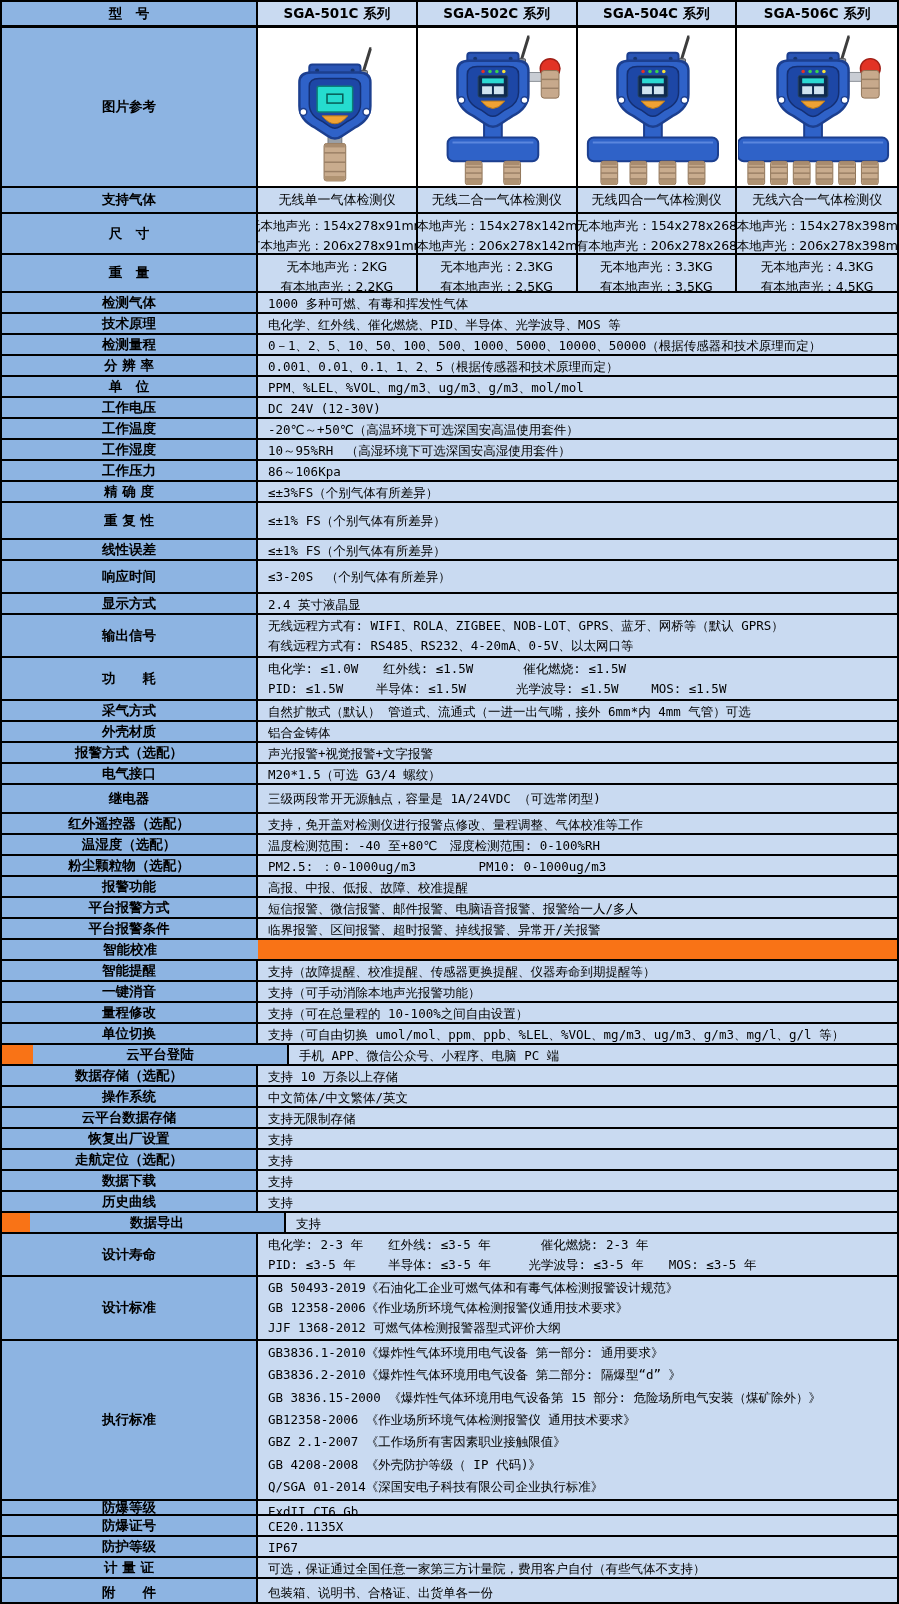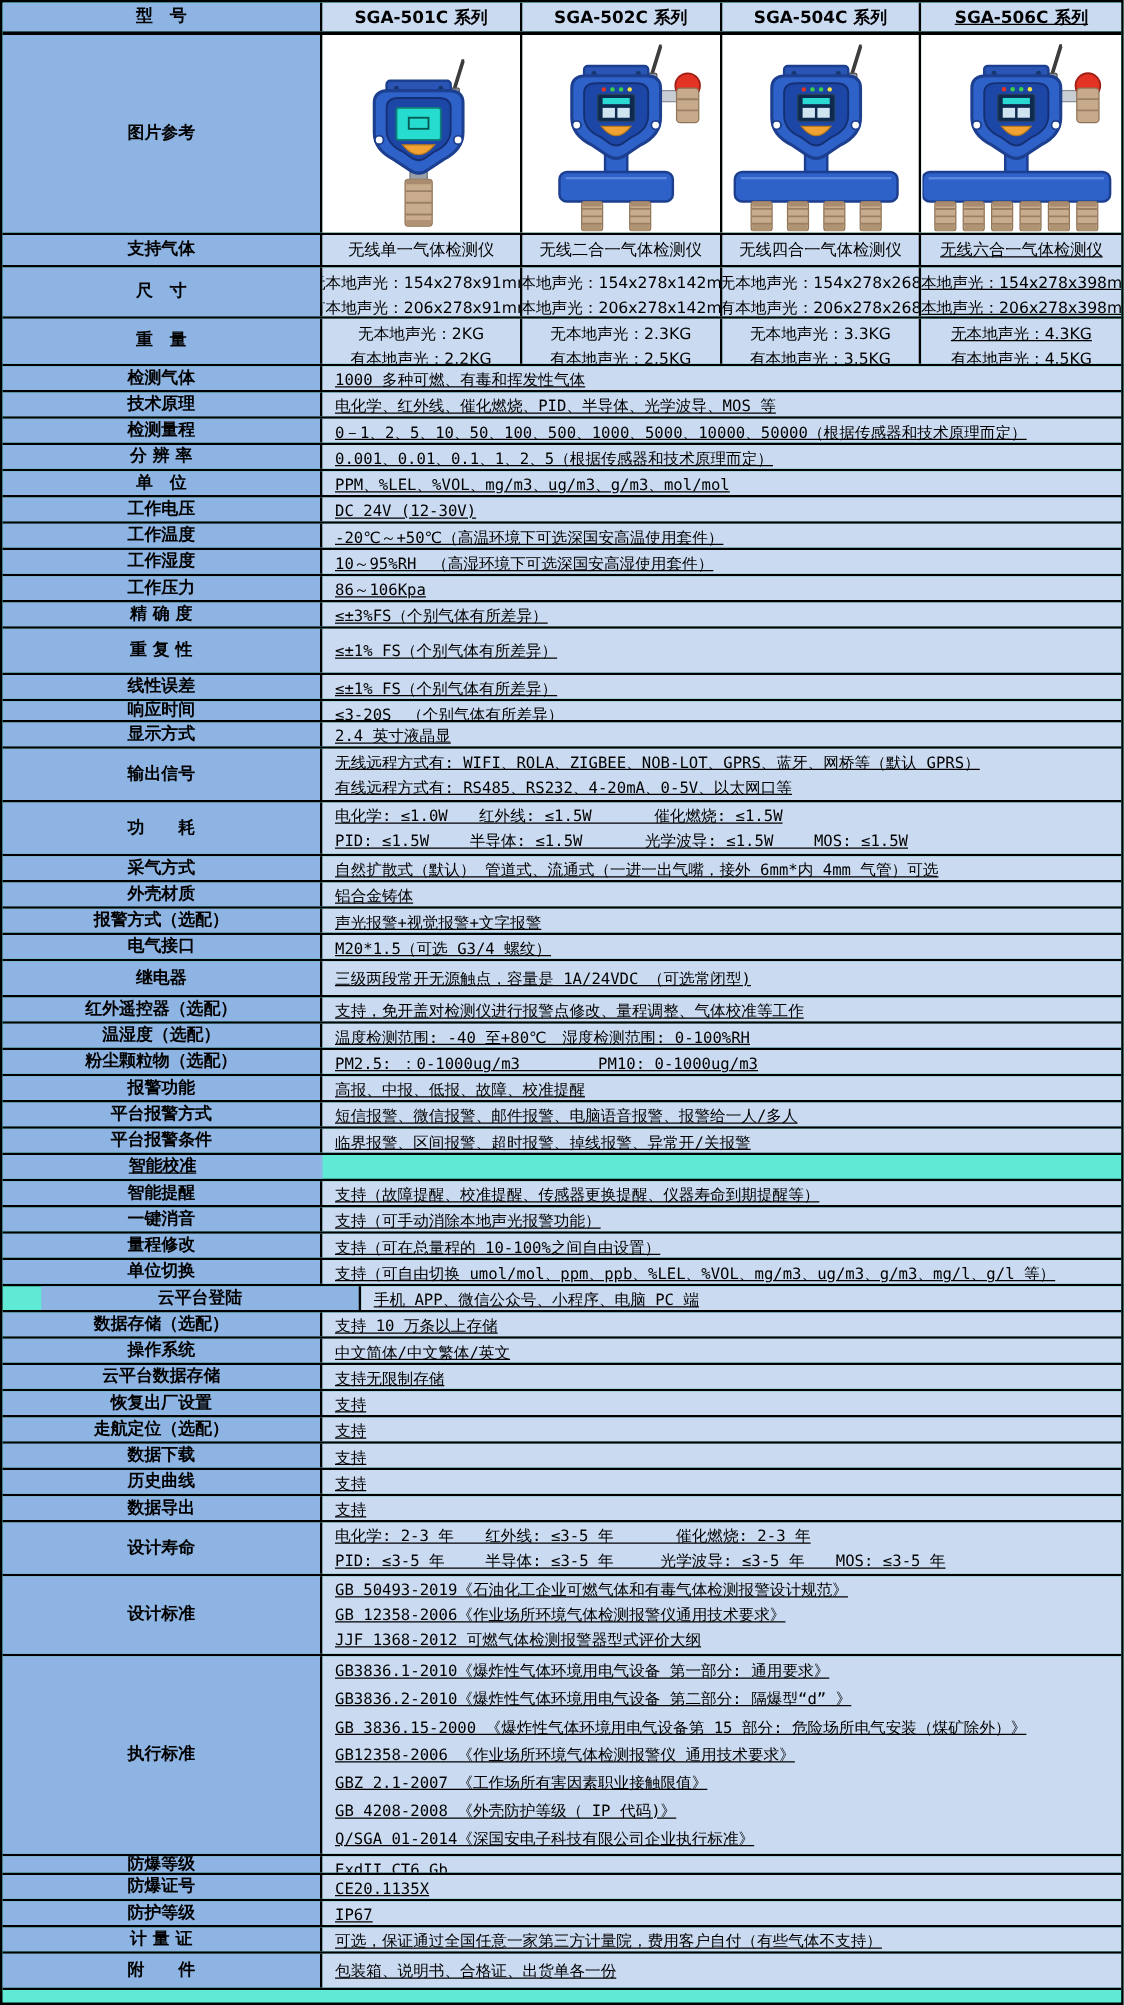--- a/index.html
+++ b/index.html
@@ -1,25 +1,25 @@
 <!DOCTYPE html>
 <html><head>
 <meta charset="utf-8">
 <style>
   html,body{margin:0;padding:0;background:#fff;}
   .sheet{
     width:899px;height:1604px;box-sizing:border-box;
-    border:2px solid #000;background:#5eead4;
+    border:2px solid #000;background:#f97316;
     font-family:"DejaVu Sans","Liberation Sans",sans-serif;
     color:#000;overflow:hidden;
   }
   .trow{display:grid;grid-template-columns:256px repeat(4,1fr);box-sizing:border-box;border-bottom:2px solid #000;}
   .trow.spec{grid-template-columns:256px 1fr;}
   .cell{box-sizing:border-box;border-right:2px solid #000;display:flex;align-items:center;justify-content:center;overflow:hidden;}
-  .cell:last-child{border-right:none;text-decoration:underline;}
+  .cell:last-child{border-right:none;}
   .lab{
     background:#8DB4E2;font-weight:bold;font-size:13.5px;text-align:center;
     display:flex;align-items:center;justify-content:center;line-height:1.15;padding:0 4px;
   }
   .hcell{background:#C9DAF1;font-weight:bold;font-size:13.5px;}
   .icell{background:#ffffff;padding:0;}
   .vcell{background:#C9DAF1;font-size:12.5px;}
   .vcell.center{flex-direction:column;justify-content:space-around;text-align:left;padding:2px 2px;}
   .spec .vcell{
     align-items:flex-start;flex-direction:column;justify-content:space-around;
@@ -341,21 +341,21 @@
         <div class="cell vcell">
           <div class="vline">≤±1% FS（个别气体有所差异）</div>
         </div>
       </div>
       <div class="trow spec" style="height: 21px;">
         <div class="cell lab">线性误差</div>
         <div class="cell vcell">
           <div class="vline">≤±1% FS（个别气体有所差异）</div>
         </div>
       </div>
-      <div class="trow spec" style="height: 17px;">
+      <div class="trow spec" style="height: 33px;">
         <div class="cell lab">响应时间</div>
         <div class="cell vcell">
           <div class="vline">≤3-20S　（个别气体有所差异）</div>
         </div>
       </div>
       <div class="trow spec" style="height: 21px;">
         <div class="cell lab">显示方式</div>
         <div class="cell vcell">
           <div class="vline">2.4 英寸液晶显</div>
         </div>
@@ -508,21 +508,21 @@
         <div class="cell vcell">
           <div class="vline">支持</div>
         </div>
       </div>
       <div class="trow spec" style="height: 21px;">
         <div class="cell lab">历史曲线</div>
         <div class="cell vcell">
           <div class="vline">支持</div>
         </div>
       </div>
-      <div class="trow spec" style="height: 21px;">
+      <div class="trow spec" style="height: 21px; padding-left: 28px;">
         <div class="cell lab">数据导出</div>
         <div class="cell vcell">
           <div class="vline">支持</div>
         </div>
       </div>
       <div class="trow spec" style="height: 43px;">
         <div class="cell lab">设计寿命</div>
         <div class="cell vcell">
           <div class="vline">电化学: 2-3 年　　红外线: ≤3-5 年　　　　催化燃烧: 2-3 年</div>
           <div class="vline">PID: ≤3-5 年　　 半导体: ≤3-5 年　　　光学波导: ≤3-5 年　　MOS: ≤3-5 年</div>

